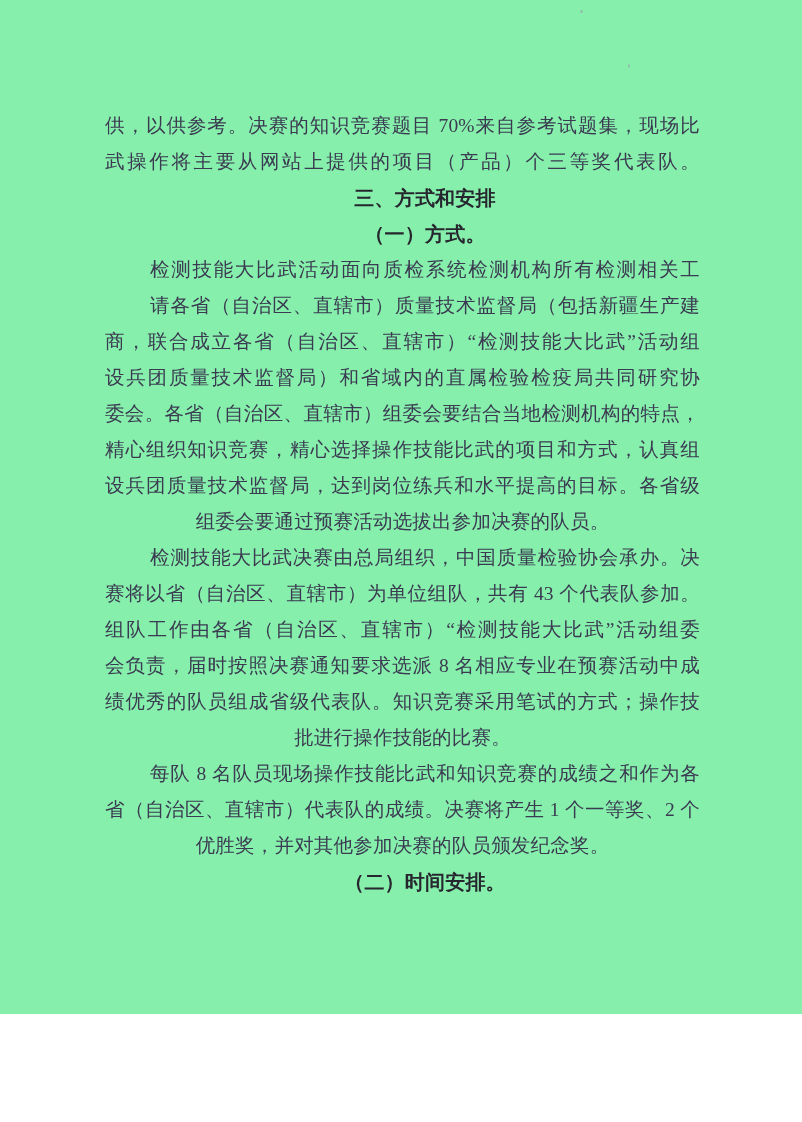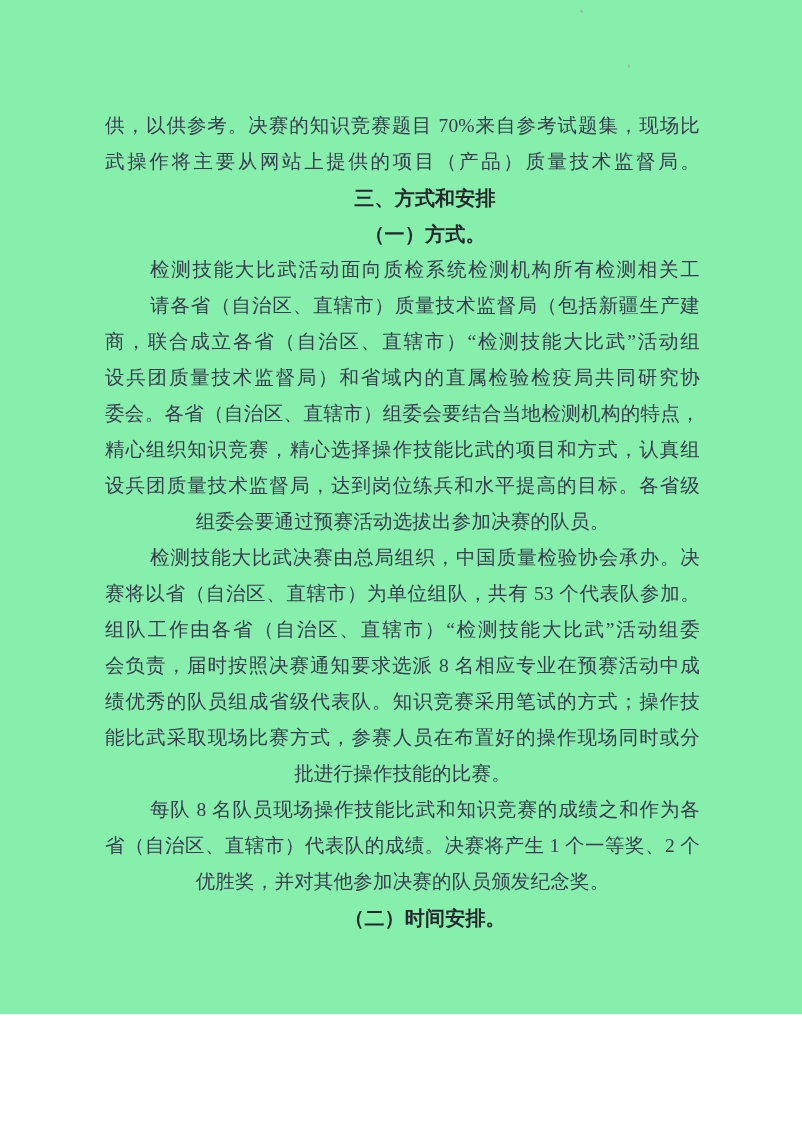--- a/index.html
+++ b/index.html
@@ -74,37 +74,36 @@
 </style>
 </head>
 <body>
 
 <div class="sheet">
   <span class="speck s1"></span>
   <span class="speck s2"></span>
 
   <main class="body-text" id="doc-body">
       <div class="line full">供，以供参考。决赛的知识竞赛题目 70%来自参考试题集，现场比</div>
-      <div class="line full">武操作将主要从网站上提供的项目（产品）质量技术监督局。</div>
+      <div class="line full">武操作将主要从网站上提供的项目（产品）个三等奖代表队。</div>
       <div class="line heading indent">三、方式和安排</div>
       <div class="line heading indent">（一）方式。</div>
       <div class="line indent full">检测技能大比武活动面向质检系统检测机构所有检测相关工</div>
       <div class="line indent full">请各省（自治区、直辖市）质量技术监督局（包括新疆生产建</div>
       <div class="line full">商，联合成立各省（自治区、直辖市）“检测技能大比武”活动组</div>
       <div class="line full">设兵团质量技术监督局）和省域内的直属检验检疫局共同研究协</div>
       <div class="line full">委会。各省（自治区、直辖市）组委会要结合当地检测机构的特点，</div>
       <div class="line full">精心组织知识竞赛，精心选择操作技能比武的项目和方式，认真组</div>
       <div class="line full">设兵团质量技术监督局，达到岗位练兵和水平提高的目标。各省级</div>
       <div class="line">组委会要通过预赛活动选拔出参加决赛的队员。</div>
       <div class="line indent full">检测技能大比武决赛由总局组织，中国质量检验协会承办。决</div>
-      <div class="line full">赛将以省（自治区、直辖市）为单位组队，共有 53 个代表队参加。</div>
+      <div class="line full">赛将以省（自治区、直辖市）为单位组队，共有 43 个代表队参加。</div>
       <div class="line full">组队工作由各省（自治区、直辖市）“检测技能大比武”活动组委</div>
       <div class="line full">会负责，届时按照决赛通知要求选派 8 名相应专业在预赛活动中成</div>
       <div class="line full">绩优秀的队员组成省级代表队。知识竞赛采用笔试的方式；操作技</div>
-      <div class="line full">能比武采取现场比赛方式，参赛人员在布置好的操作现场同时或分</div>
       <div class="line">批进行操作技能的比赛。</div>
       <div class="line indent full">每队 8 名队员现场操作技能比武和知识竞赛的成绩之和作为各</div>
       <div class="line full">省（自治区、直辖市）代表队的成绩。决赛将产生 1 个一等奖、2 个</div>
       <div class="line">优胜奖，并对其他参加决赛的队员颁发纪念奖。</div>
       <div class="line heading indent">（二）时间安排。</div>
     </main>
 
   <div class="page-number">— 3 —</div>
 </div>
 

